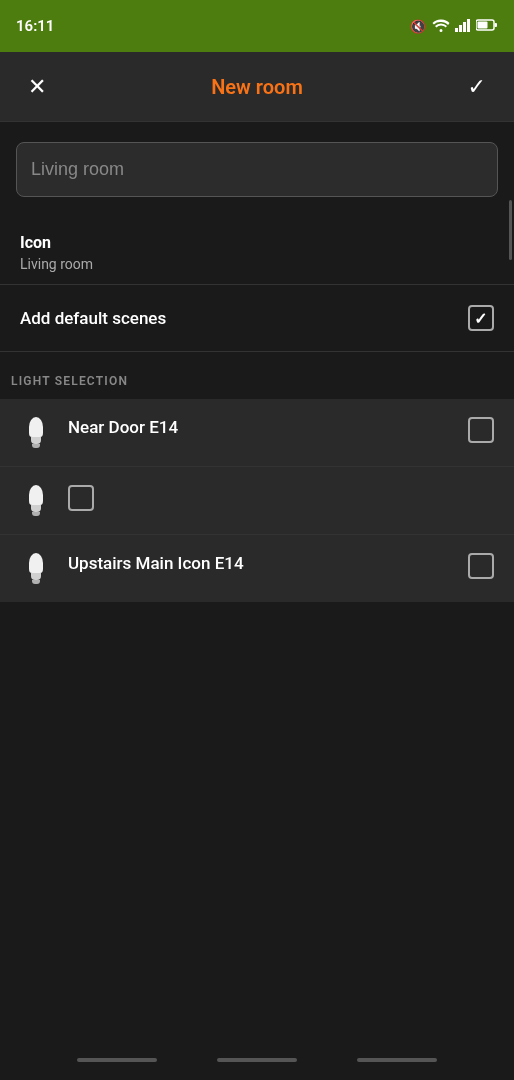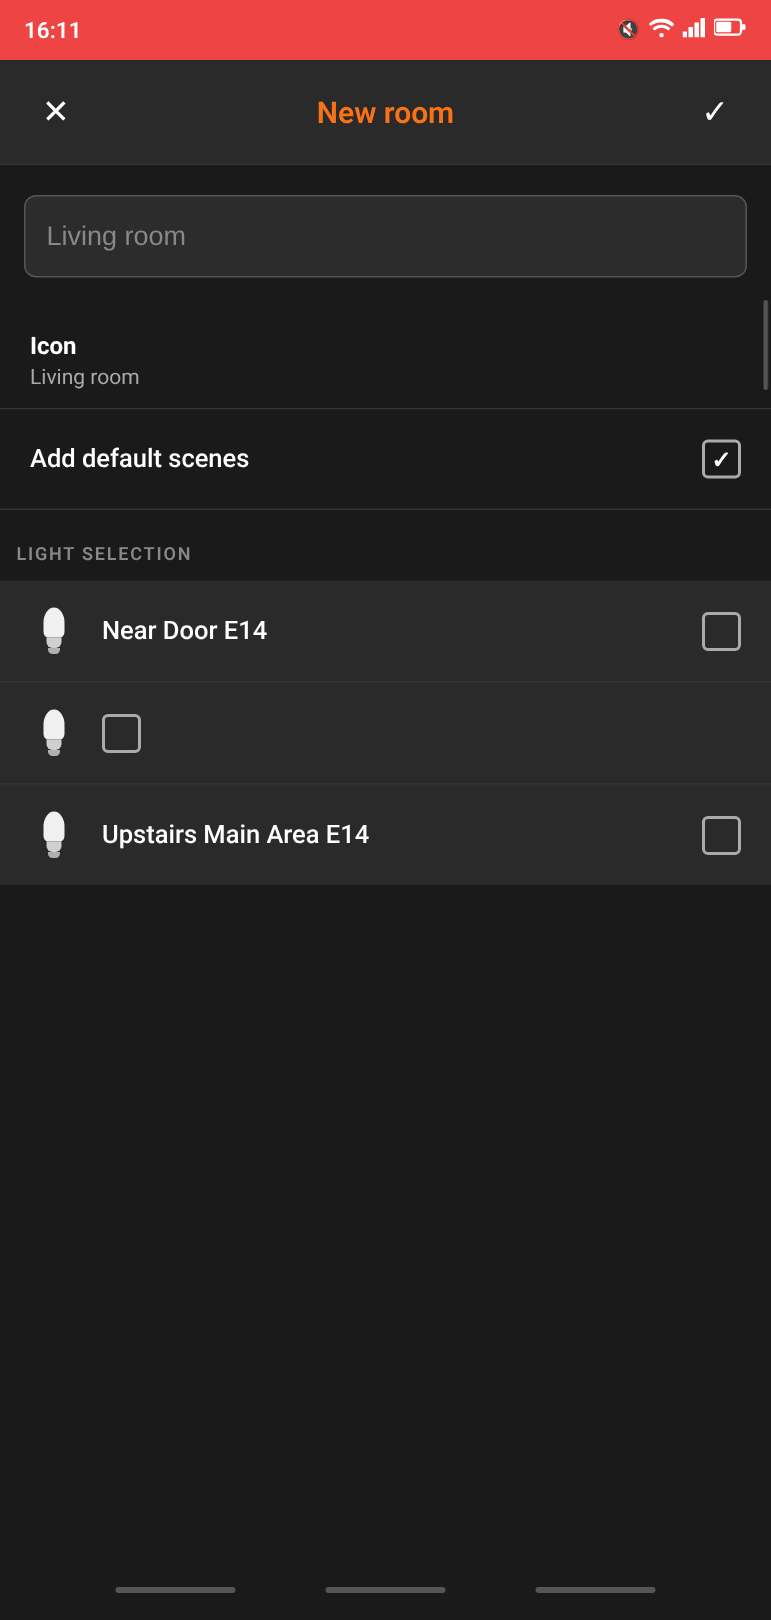--- a/index.html
+++ b/index.html
@@ -13,22 +13,22 @@
       color: #ffffff;
       overflow-x: hidden;
     }
 
     
     .status-bar {
       display: flex;
       justify-content: space-between;
       align-items: center;
       padding: 8px 16px;
-      height: 40px;
-      background-color: #ef4444;
+      height: 52px;
+      background-color: #4d7c0f;
     }
 
     .status-time {
       font-size: 15px;
       font-weight: 600;
       color: #ffffff;
     }
 
     .status-icons {
       display: flex;
@@ -162,21 +162,21 @@
       text-transform: uppercase;
     }
 
     
     .light-list {
       background-color: #2a2a2a;
     }
 
     .light-item {
       display: flex;
-      align-items: center;
+      align-items: flex-start;
       padding: 18px 20px;
       border-bottom: 1px solid #333;
       cursor: pointer;
     }
 
     .light-item:last-child {
       border-bottom: none;
     }
 
     .light-icon {
@@ -350,21 +350,21 @@
   </div>
 
   <div class="light-item">
     <div class="light-icon">
       <div class="bulb-shape">
         <div class="bulb-top"></div>
         <div class="bulb-bottom"></div>
         <div class="bulb-base"></div>
       </div>
     </div>
-    <span class="light-name">Upstairs Main Area E14</span>
+    <span class="light-name">Upstairs Main Icon E14</span>
     <div class="light-checkbox"></div>
   </div>
 
 </div>
 
 <div class="scrollbar-hint"></div>
 
 <div class="bottom-bar">
   <div class="bottom-pill"></div>
   <div class="bottom-pill"></div>

